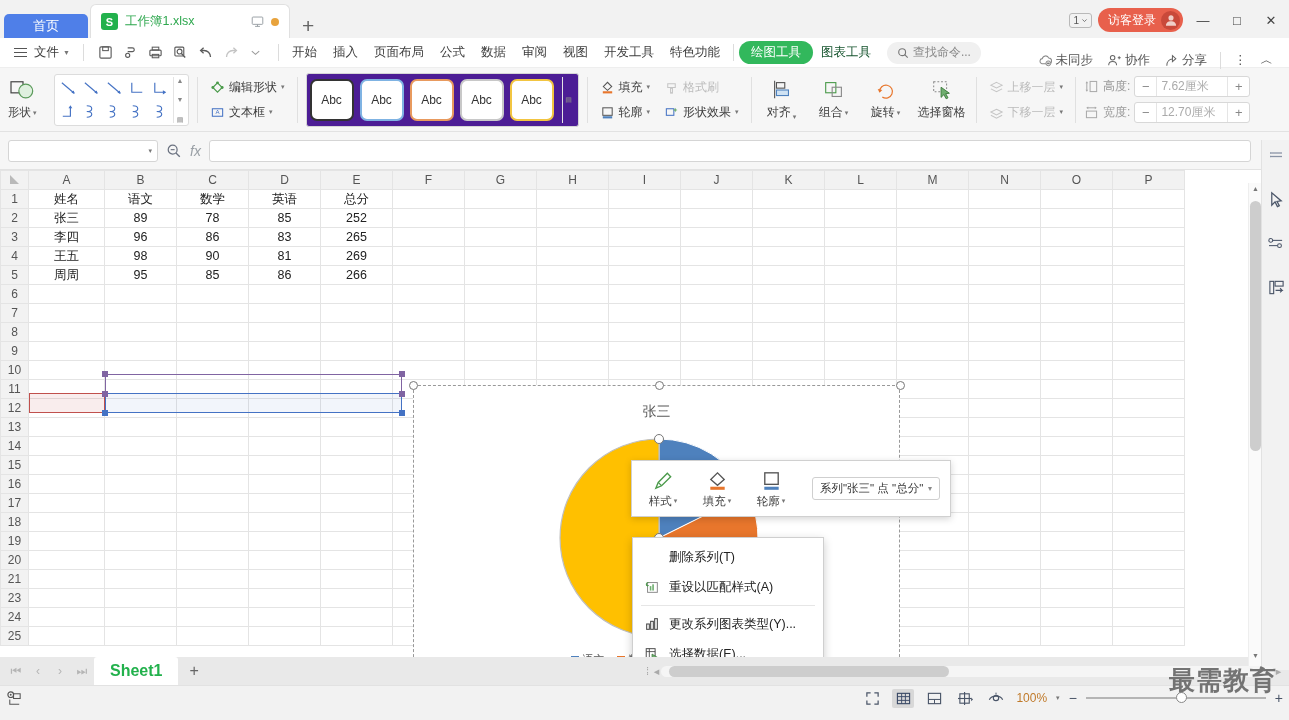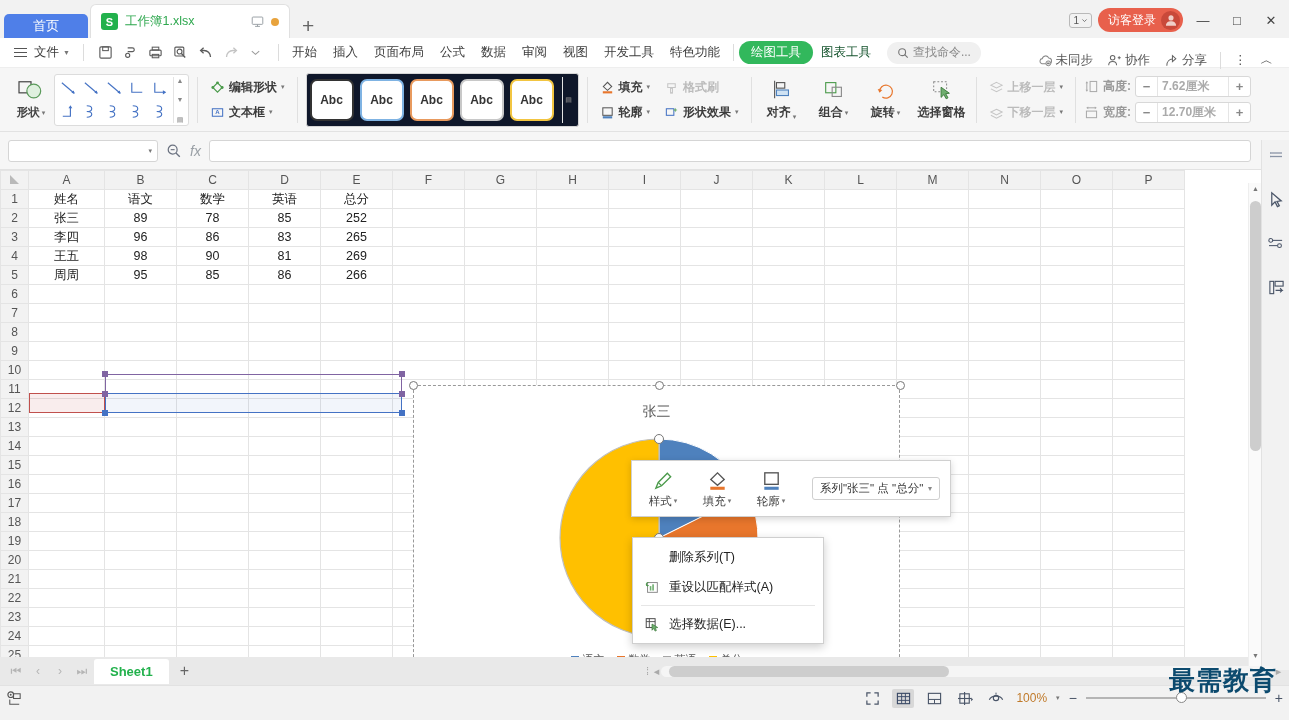--- a/index.html
+++ b/index.html
@@ -67,37 +67,37 @@
     background: #f0f0f0; border-radius: 12px; height: 22px; display: flex;
     align-items: center; padding: 0 10px; gap: 4px; color: #888; font-size: 12px; margin-left: 8px;
   }
   .mr { margin-left: auto; display: flex; align-items: flex-start; gap: 2px; padding-right: 4px; margin-top: 15px; }
   .mrl { display: flex; align-items: center; gap: 3px; color: #555; font-size: 12.5px; padding: 0 6px; }
   
   #ribbon {
     height: 64px; background: #f6f6f6; display: flex; align-items: center;
     border-bottom: 1px solid #e2e2e2; padding: 0 4px; gap: 0;
   }
-  .rgrp { display: flex; align-items: center; height: 100%; padding: 0 4px; font-weight: bold; }
+  .rgrp { display: flex; align-items: center; height: 100%; padding: 0 4px; }
   .rsep { width: 1px; height: 46px; background: #e0e0e0; margin: 0 4px; }
-  .shape-btn { display: flex; flex-direction: column; align-items: center; width: 46px; color: #444; font-size: 11.5px; gap: 2px; }
+  .shape-btn { display: flex; flex-direction: column; align-items: flex-start; width: 46px; color: #444; font-size: 11.5px; gap: 2px; }
   .gallery {
     border: 1px solid #dcdcdc; background: #fff; border-radius: 3px; height: 52px;
     display: flex; align-items: center; padding: 3px 2px;
   }
   .gallery-grid { display: grid; grid-template-columns: repeat(5, 22px); grid-template-rows: 22px 22px; gap: 1px; }
   .gcell { display: flex; align-items: center; justify-content: center; }
   .gscroll { display: flex; flex-direction: column; justify-content: space-between; height: 46px; width: 13px; border-left: 1px solid #e4e4e4; margin-left: 2px; }
   .gs { font-size: 7px; color: #888; text-align: center; line-height: 1; }
   .stack2 { display: flex; flex-direction: column; gap: 4px; }
   .ritem { display: flex; align-items: center; gap: 4px; font-size: 12px; color: #3c3c3c; padding: 2px 4px; white-space: nowrap; }
   .ritem.dis { color: #bbb; }
   .caret { font-size: 7px; color: #777; }
   .abcgal {
-    border: 1px solid #d6d6d6; background: #0f172a; border-radius: 3px; height: 54px;
+    border: 1px solid #d6d6d6; background: #4c1d95; border-radius: 3px; height: 54px;
     display: flex; align-items: center; padding: 0 3px; gap: 6px;
   }
   .abc {
     width: 44px; height: 42px; border-radius: 7px; border: 2px solid #333;
     display: flex; align-items: center; justify-content: center; font-size: 12px; color: #333;
     background: #fff;
   }
   .bigbtn { display: flex; flex-direction: column; align-items: center; font-size: 12px; color: #3c3c3c; width: 44px; gap: 2px; }
   .sizewrap { display: flex; flex-direction: column; gap: 5px; }
   .sizerow { display: flex; align-items: center; gap: 4px; font-size: 12px; color: #999; }
@@ -147,38 +147,38 @@
   .cmsep { height: 1px; background: #e6e6e6; margin: 3px 8px; }
   
   #rsb { position: absolute; right: 0; top: 0; width: 28px; height: 100%; background: #f2f2f2; border-left: 1px solid #e2e2e2; }
   .rsbi { width: 28px; height: 30px; display: flex; align-items: center; justify-content: center; color: #4a5568; }
   .vscroll { position: absolute; right: 28px; top: 0; width: 13px; height: 100%; background: #fafafa; border-left: 1px solid #eee; }
   .vsthumb { position: absolute; top: 18px; left: 1px; width: 11px; height: 250px; background: #cdcdcd; border-radius: 6px; }
   .vsarrow { position: absolute; left: 0; width: 13px; height: 16px; text-align: center; font-size: 7px; color: #777; }
   
   #sheetbar { height: 28px; background: #e9e9e9; display: flex; align-items: center; padding: 0 6px; gap: 2px; }
   .navb { width: 20px; text-align: center; color: #b5b5b5; font-size: 12px; }
-  .stab { background: #fff; color: #22B14C; font-weight: bold; font-size: 13px; padding: 5px 16px; border-radius: 3px 3px 0 0; }
+  .stab { background: #fff; color: #22B14C; font-weight: bold; font-size: 16px; padding: 5px 16px; border-radius: 3px 3px 0 0; }
   .splus { color: #666; font-size: 16px; padding: 0 9px; }
   .hscroll { margin-left: auto; display: flex; align-items: center; gap: 0; flex: 1; max-width: 640px; }
   .hsgrip { width: 9px; color: #aaa; font-size: 11px; text-align: center; }
   .hstrack { flex: 1; height: 11px; background: #f5f5f5; border-radius: 6px; position: relative; }
   .hsthumb { position: absolute; left: 8px; top: 0; width: 280px; height: 11px; background: #cdcdcd; border-radius: 6px; }
   
   #status { height: 25px; background: #f2f2f2; display: flex; align-items: center; padding: 0 6px; border-top: 1px solid #e2e2e2; position: relative; }
   .stat-left { display: flex; align-items: center; gap: 8px; color: #555; }
   .stat-right { margin-left: auto; display: flex; align-items: center; gap: 9px; color: #4a5568; }
   .vbtn { width: 22px; height: 19px; display: flex; align-items: center; justify-content: center; }
   .vbtn.on { background: #d8d8d8; border-radius: 2px; }
   .zoomtxt { color: #c07a2a; font-size: 12px; }
   .ztrack { width: 180px; height: 1.5px; background: #b5b5b5; position: relative; }
   .zknob { position: absolute; left: 90px; top: -5px; width: 11px; height: 11px; border-radius: 50%; background: #fff; border: 1.5px solid #888; }
   #watermark {
     position: absolute; right: 12px; bottom: 22px; font-size: 26px; font-weight: bold;
-    color: #0c4a6e; letter-spacing: 1px; z-index: 60; pointer-events: none;
+    color: #737373; letter-spacing: 1px; z-index: 60; pointer-events: none;
   }
   .svgi { display: block; }
 </style>
 </head>
 <body>
 
 <div id="titlebar">
   <div class="tab-home">
     <span>首页</span>
   </div>
@@ -1002,39 +1002,20 @@
           <td class="cell"></td>
           <td class="cell"></td>
           <td class="cell"></td>
           <td class="cell"></td>
           <td class="cell"></td>
           <td class="cell"></td>
           <td class="cell"></td>
         </tr>
         <tr>
           <th class="rowh">21</th>
-          <td class="cell"></td>
-          <td class="cell"></td>
-          <td class="cell"></td>
-          <td class="cell"></td>
-          <td class="cell"></td>
-          <td class="cell"></td>
-          <td class="cell"></td>
-          <td class="cell"></td>
-          <td class="cell"></td>
-          <td class="cell"></td>
-          <td class="cell"></td>
-          <td class="cell"></td>
-          <td class="cell"></td>
-          <td class="cell"></td>
-          <td class="cell"></td>
-          <td class="cell"></td>
-        </tr>
-        <tr>
-          <th class="rowh">22</th>
           <td class="cell"></td>
           <td class="cell"></td>
           <td class="cell"></td>
           <td class="cell"></td>
           <td class="cell"></td>
           <td class="cell"></td>
           <td class="cell"></td>
           <td class="cell"></td>
           <td class="cell"></td>
           <td class="cell"></td>
@@ -1200,20 +1181,30 @@
             <path d="M5 4 C2 4 2 7 4 8" fill="none" stroke="#4a9a4a" stroke-width="1.2"></path>
             <path d="M2 6.5 L4 8.5 L6 7" fill="#4a9a4a"></path>
           </svg>
         </span>
         <span>重设以匹配样式(A)</span>
       </div>
       <div class="cmsep"></div>
       <div class="cmi">
         <span class="ico">
           <svg width="16" height="16" viewBox="0 0 18 18">
+            <rect x="3" y="9" width="3" height="6" fill="none" stroke="#4a4a4a" stroke-width="1.2"></rect>
+            <rect x="7.5" y="6" width="3" height="9" fill="none" stroke="#4a4a4a" stroke-width="1.2"></rect>
+            <rect x="12" y="3" width="3" height="12" fill="none" stroke="#4a4a4a" stroke-width="1.2"></rect>
+          </svg>
+        </span>
+        <span>更改系列图表类型(Y)...</span>
+      </div>
+      <div class="cmi">
+        <span class="ico">
+          <svg width="16" height="16" viewBox="0 0 18 18">
             <rect x="2.5" y="3" width="10" height="10" fill="none" stroke="#4a4a4a" stroke-width="1.1"></rect>
             <line x1="2.5" y1="6.3" x2="12.5" y2="6.3" stroke="#4a4a4a" stroke-width="1"></line>
             <line x1="6" y1="3" x2="6" y2="13" stroke="#4a4a4a" stroke-width="1"></line>
             <path d="M9 9 L9 16 L11 14 L12.5 17 L14 16.2 L12.5 13.5 L15.5 13 Z" fill="#6fae6f" stroke="#3c7a3c" stroke-width="0.8"></path>
           </svg>
         </span>
         <span>选择数据(E)...</span>
       </div>
     </div>
 

